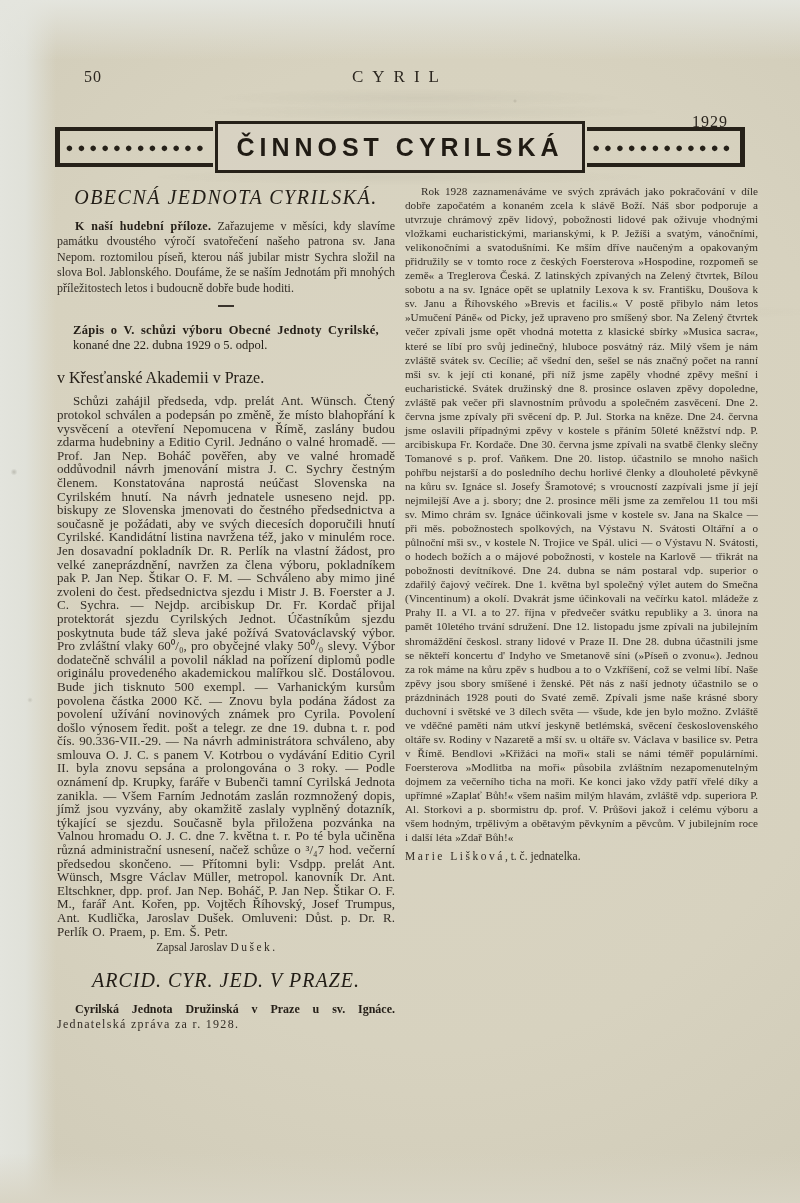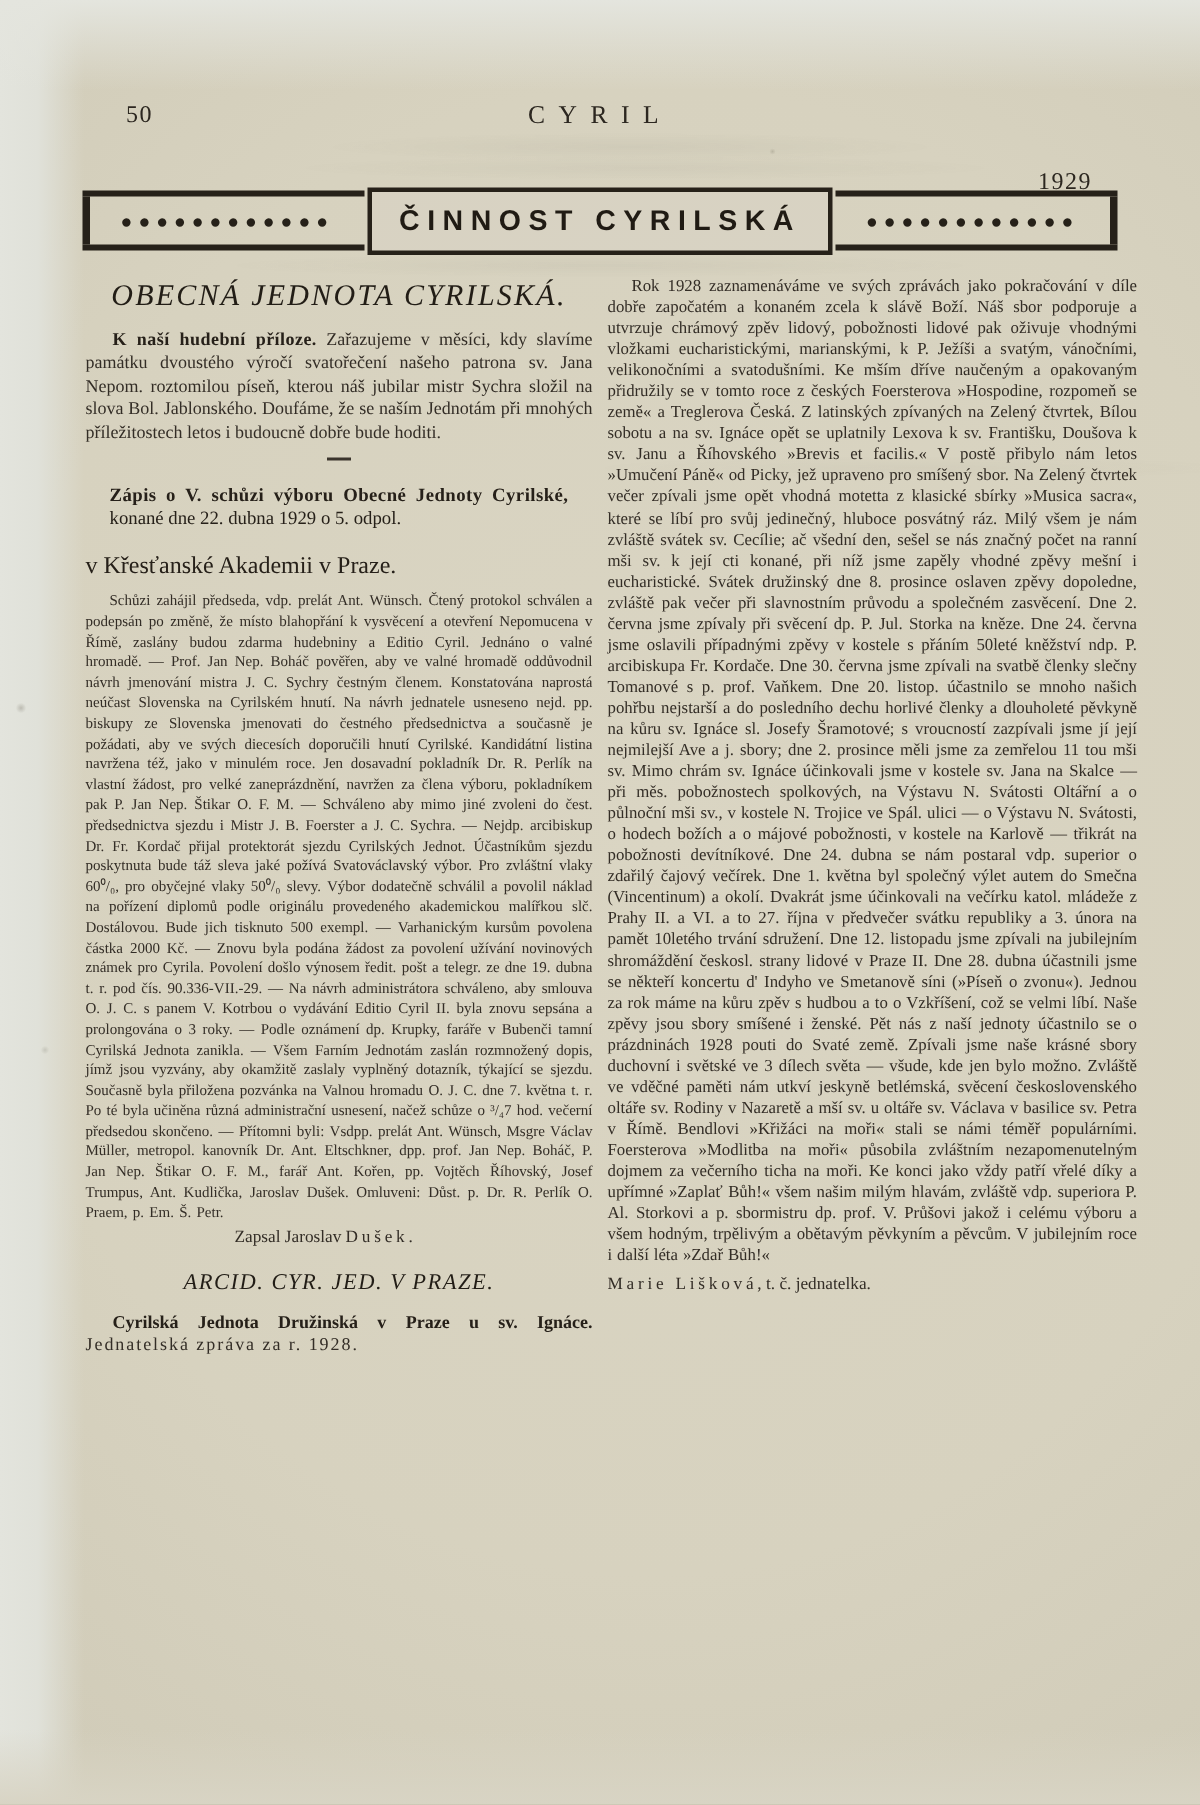--- a/index.html
+++ b/index.html
@@ -32,37 +32,37 @@
   .banner{position:absolute;top:123px;left:55px;width:690px;height:48px;
     display:flex;align-items:center;}
   .dotbar{flex:1;display:flex;align-items:center;height:32px;
     border-top:4px solid #262119;border-bottom:4px solid #262119;color:#262119;}
   .dotbar .dots{flex:1;text-align:center;font-size:13px;letter-spacing:4px;
     line-height:1;white-space:nowrap;overflow:hidden;padding-top:1px;}
   .cap{width:5px;align-self:stretch;background:#262119;}
   .banner-box{border:3px solid #262119;background:rgba(218,213,200,.35);
     padding:9px 18px 8px 18px;margin:0 2px;position:relative;z-index:2;}
   .banner-box .t{font-family:"Liberation Sans",sans-serif;font-weight:bold;
-    font-size:19px;letter-spacing:5px;color:#201b14;white-space:nowrap;}
+    font-size:25px;letter-spacing:5px;color:#201b14;white-space:nowrap;}
   
   .col{position:absolute;text-align:justify;}
   .col-left{left:57px;top:186px;width:338px;}
   .col-right{left:405px;top:184px;width:353px;}
   .art-title{font-style:italic;font-size:20px;letter-spacing:1.5px;text-align:center;
     color:#221d16;margin:0 0 10px 0;white-space:nowrap;}
   .p1{font-size:12px;line-height:15.4px;text-indent:18px;margin:0;color:#332d26;}
   .p1 b{letter-spacing:.3px;color:#262019;}
   .divider{width:16px;height:2px;background:#3a342c;margin:9px auto 10px auto;}
   .zapis-head{font-size:12.5px;line-height:15.2px;margin:16px;color:#262019;}
   .zapis-head b{letter-spacing:.3px;}
   .zapis-head-c{font-size:16px;text-align:left;margin:0 0 7px 0;color:#262019;}
-  .body-p{font-size:10px;line-height:13.6px;text-indent:16px;margin:0;word-spacing:1px;}
+  .body-p{font-size:13px;line-height:13.6px;text-indent:16px;margin:0;word-spacing:1px;}
   .zapsal{font-size:11.5px;text-align:center;padding-right:18px;margin:3px 0 0 0;}
   .zapsal .sp{letter-spacing:2.5px;}
-  .arcid-title{font-style:italic;font-size:15px;letter-spacing:1px;text-align:center;
+  .arcid-title{font-style:italic;font-size:20px;letter-spacing:1px;text-align:center;
     color:#221d16;margin:16px 0 10px 0;white-space:nowrap;}
   .arcid-p{font-size:12px;line-height:15px;text-indent:18px;margin:0;}
   .arcid-p b{color:#262019;}
   .arcid-p .spaced{letter-spacing:1.3px;}
   .report{font-size:11.2px;line-height:14.05px;text-indent:16px;margin:0;word-spacing:.5px;}
   .signature{font-size:11.5px;padding-right:10px;margin:6px 0 0 0;}
   .signature .sp{letter-spacing:2.5px;}
 </style>
 </head>
 <body>

